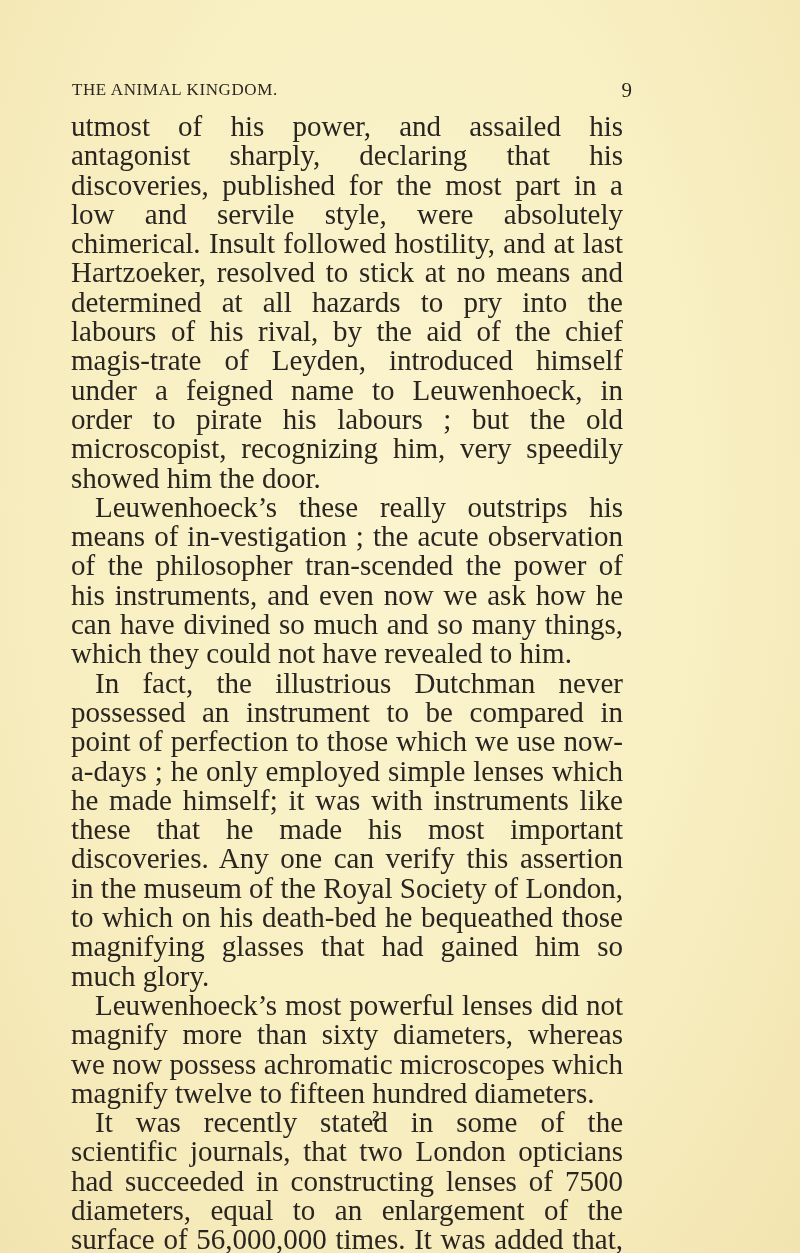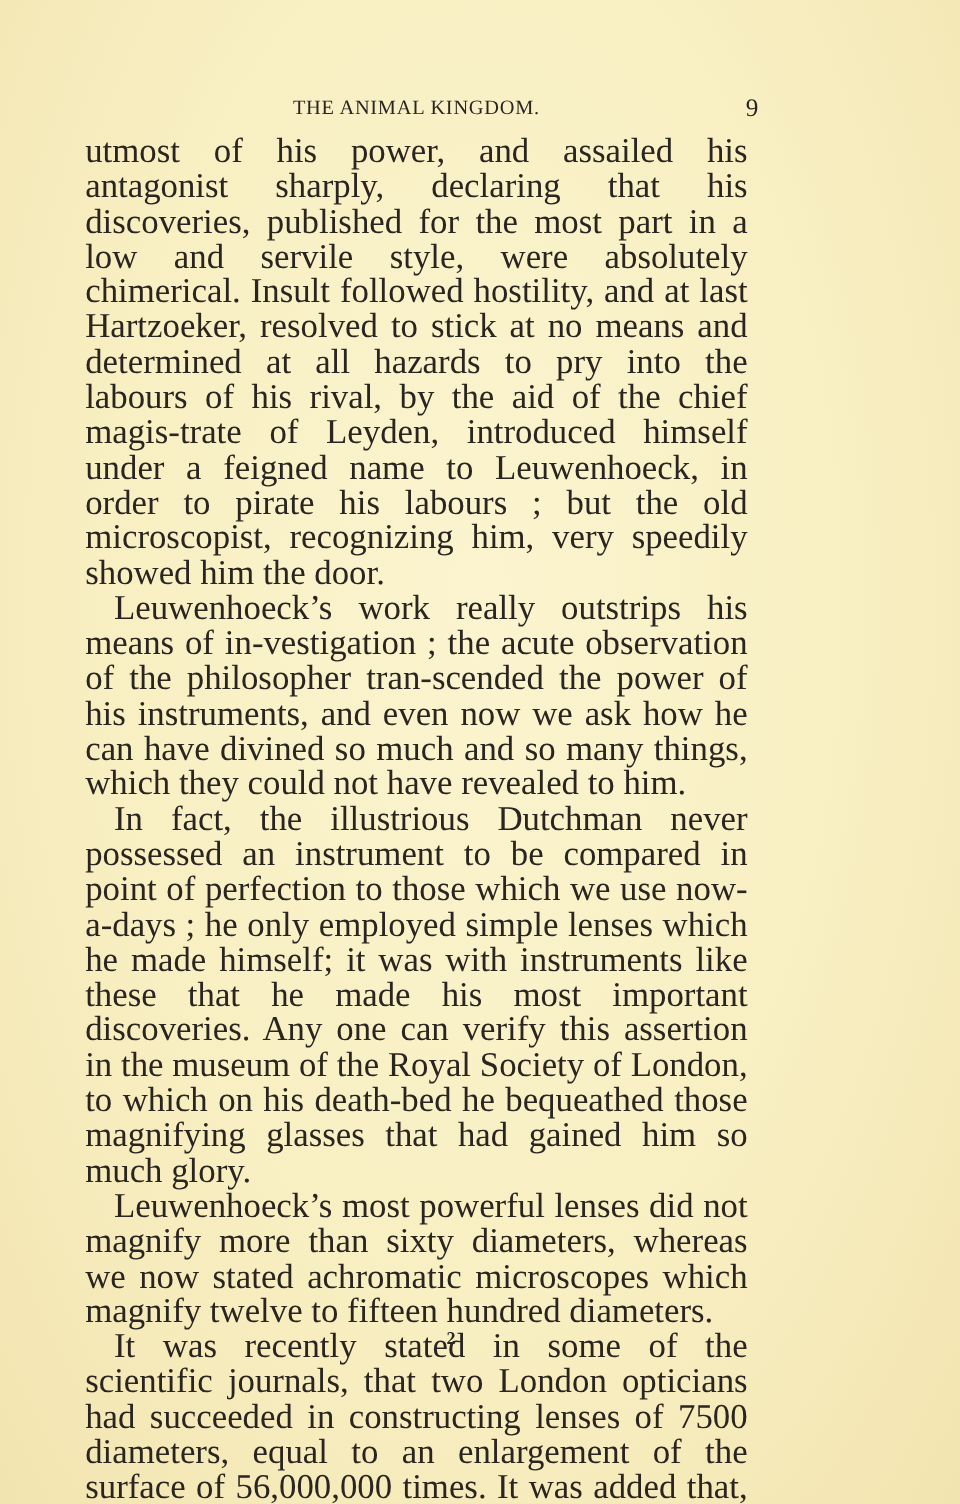--- a/index.html
+++ b/index.html
@@ -28,21 +28,21 @@
       position: absolute;
       top: 76px;
       left: 72px;
       width: 550px;
       height: 28px;
     }
     .running-head .title {
       position: absolute;
       left: 0;
       width: 550px;
-      text-align: center;
+      text-align: left;
       font-size: 17px;
       letter-spacing: 0.6px;
       top: 4px;
     }
     .running-head .folio {
       position: absolute;
       right: -10px;
       top: 2px;
       font-size: 21px;
     }
@@ -76,21 +76,21 @@
 
 <div class="page">
 
   <div class="running-head">
     <span class="title">THE ANIMAL KINGDOM.</span>
     <span class="folio">9</span>
   </div>
 
   <div class="body-text">
     <p>utmost of his power, and assailed his antagonist sharply, declaring that his discoveries, published for the most part in a low and servile style, were absolutely chimerical. Insult followed hostility, and at last Hartzoeker, resolved to stick at no means and determined at all hazards to pry into the labours of his rival, by the aid of the chief magis-trate of Leyden, introduced himself under a feigned name to Leuwenhoeck, in order to pirate his labours ; but the old microscopist, recognizing him, very speedily showed him the door.</p>
-    <p class="indent">Leuwenhoeck’s work really outstrips his means of in-vestigation ; the acute observation of the philosopher tran-scended the power of his instruments, and even now we ask how he can have divined so much and so many things, which they could not have revealed to him.</p>
+    <p class="indent">Leuwenhoeck’s these really outstrips his means of in-vestigation ; the acute observation of the philosopher tran-scended the power of his instruments, and even now we ask how he can have divined so much and so many things, which they could not have revealed to him.</p>
     <p class="indent">In fact, the illustrious Dutchman never possessed an instrument to be compared in point of perfection to those which we use now-a-days ; he only employed simple lenses which he made himself; it was with instruments like these that he made his most important discoveries. Any one can verify this assertion in the museum of the Royal Society of London, to which on his death-bed he bequeathed those magnifying glasses that had gained him so much glory.</p>
-    <p class="indent">Leuwenhoeck’s most powerful lenses did not magnify more than sixty diameters, whereas we now stated achromatic microscopes which magnify twelve to fifteen hundred diameters.</p>
+    <p class="indent">Leuwenhoeck’s most powerful lenses did not magnify more than sixty diameters, whereas we now possess achromatic microscopes which magnify twelve to fifteen hundred diameters.</p>
     <p class="indent">It was recently stated in some of the scientific journals, that two London opticians had succeeded in constructing lenses of 7500 diameters, equal to an enlargement of the surface of 56,000,000 times. It was added that, notwith-standing such an extraordinary result, everything was seen with great clearness.</p>
   </div>
 
   <div class="signature">2</div>
 
 </div>
 
 </body></html>

